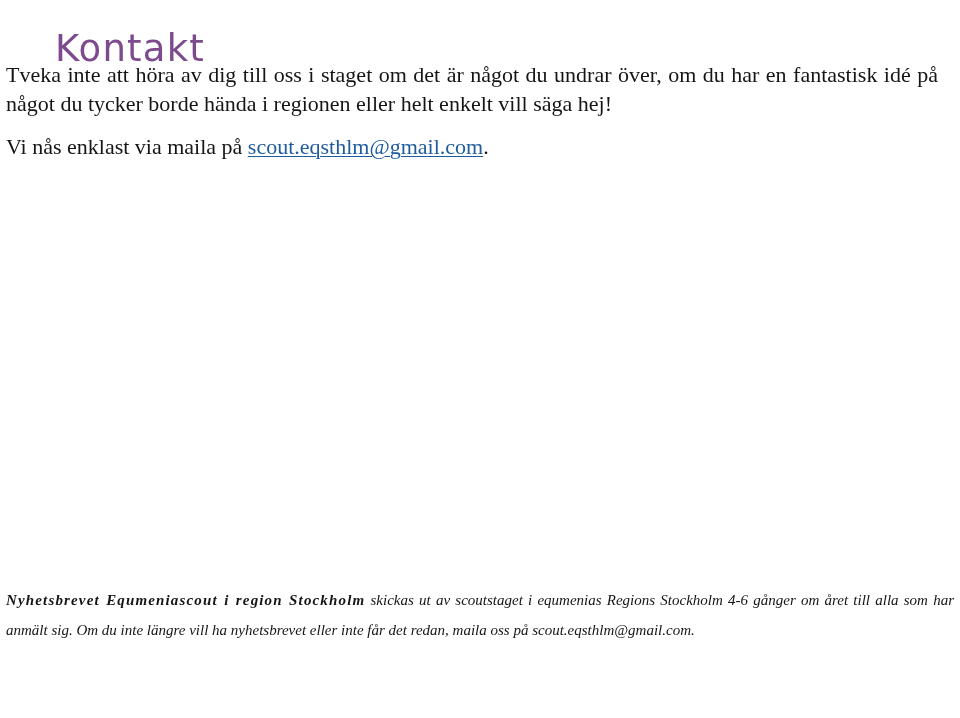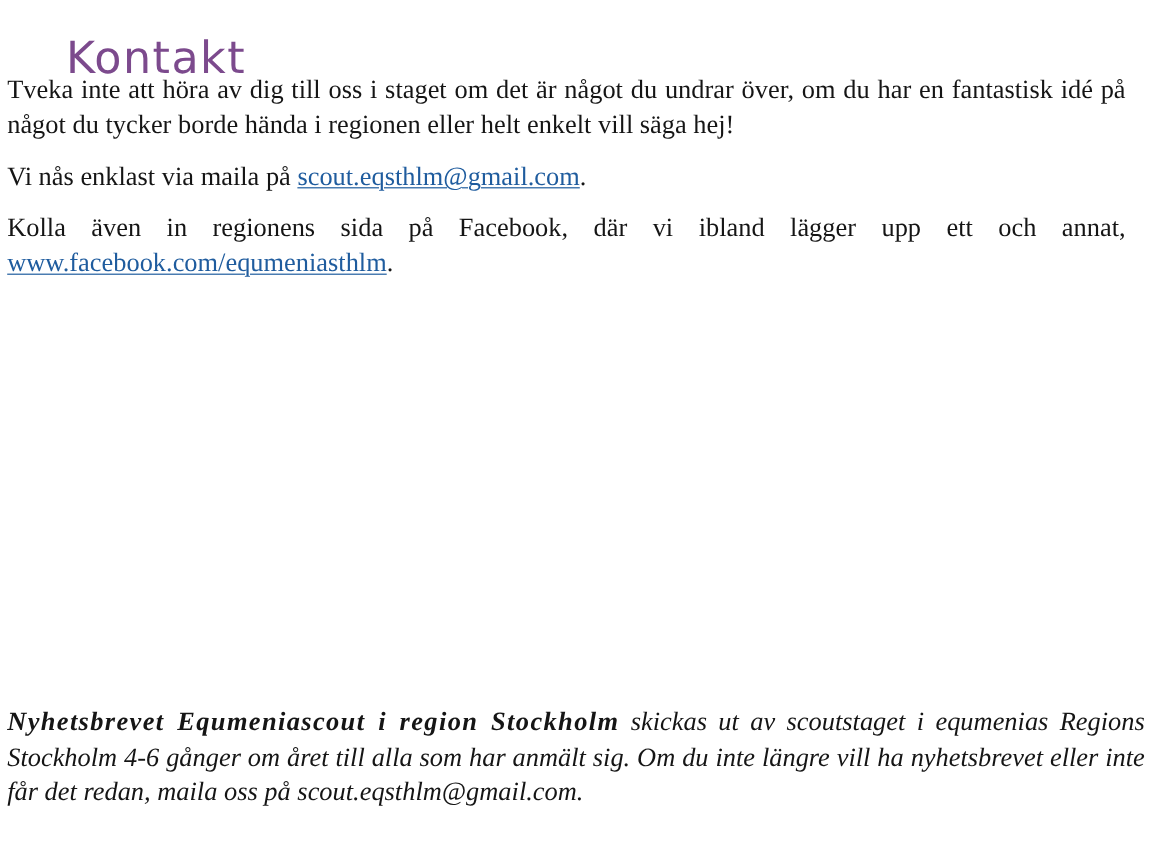--- a/index.html
+++ b/index.html
@@ -72,21 +72,21 @@
     padding-bottom: 0px;
   }
 
   
   .footer-block {
     position: absolute;
     left: 6px;
     top: 586px;
     width: 948px;
     font-style: italic;
-    font-size: 22px;
+    font-size: 15px;
     line-height: 29.5px;
     text-align: justify;
     text-justify: inter-word;
     color: #151515;
   }
   .footer-block .lead {
     font-weight: 700;
     font-style: italic;
     letter-spacing: 1.15px;
   }
@@ -101,23 +101,20 @@
 
   <div class="body-block">
 
     <p class="para">Tveka inte att höra av dig till oss i staget om det är något du undrar över, om du har en fantastisk idé på något du tycker borde hända i regionen eller helt enkelt vill säga hej!</p>
 
     <p class="para">
       <span>Vi nås enklast via maila på </span><a class="link underlined" href="#">scout.eqsthlm@gmail.com</a><span>.</span>
     </p>
 
 
-    <p class="para">
-      <span>Kolla även in regionens sida på Facebook, där vi ibland lägger upp ett och annat, </span><a class="link underlined" href="#">www.facebook.com/equmeniasthlm</a><span>.</span>
-    </p>
 
   </div>
 
   <div class="footer-block">
     <p><span class="lead">Nyhetsbrevet Equmeniascout i region Stockholm</span><span> skickas ut av scoutstaget i equmenias Regions Stockholm 4-6 gånger om året till alla som har anmält sig. Om du inte längre vill ha nyhetsbrevet eller inte får det redan, maila oss på </span><span>scout.eqsthlm@gmail.com</span><span>.</span></p>
   </div>
 
 </div>
 
 </body></html>

